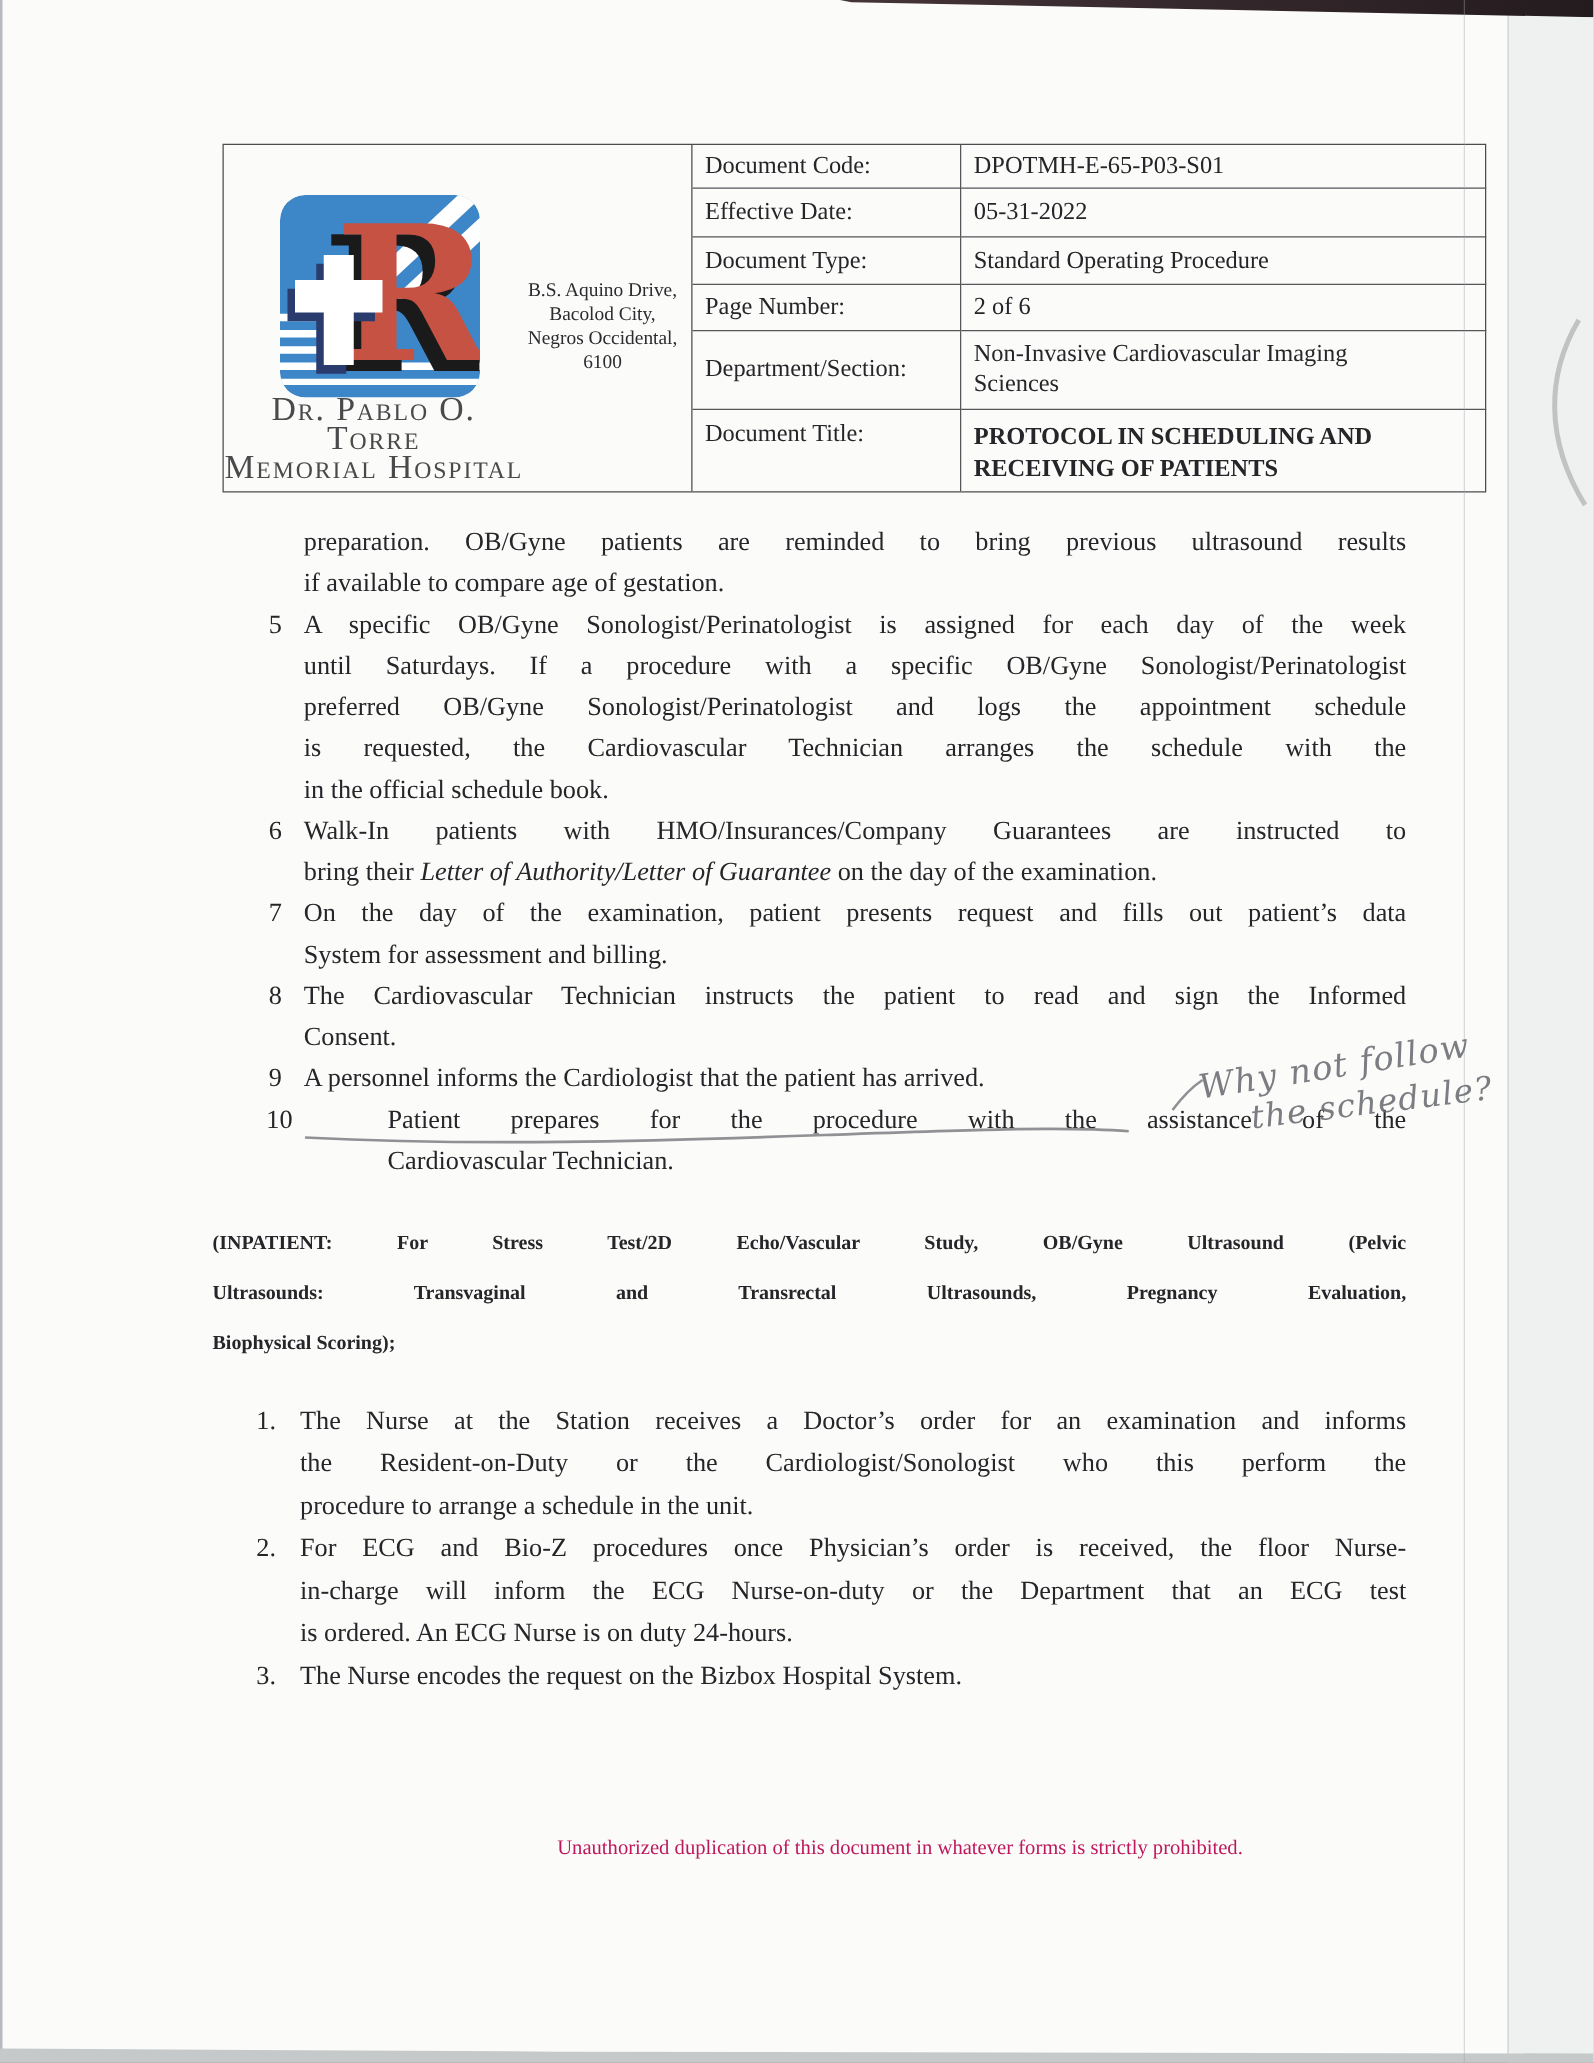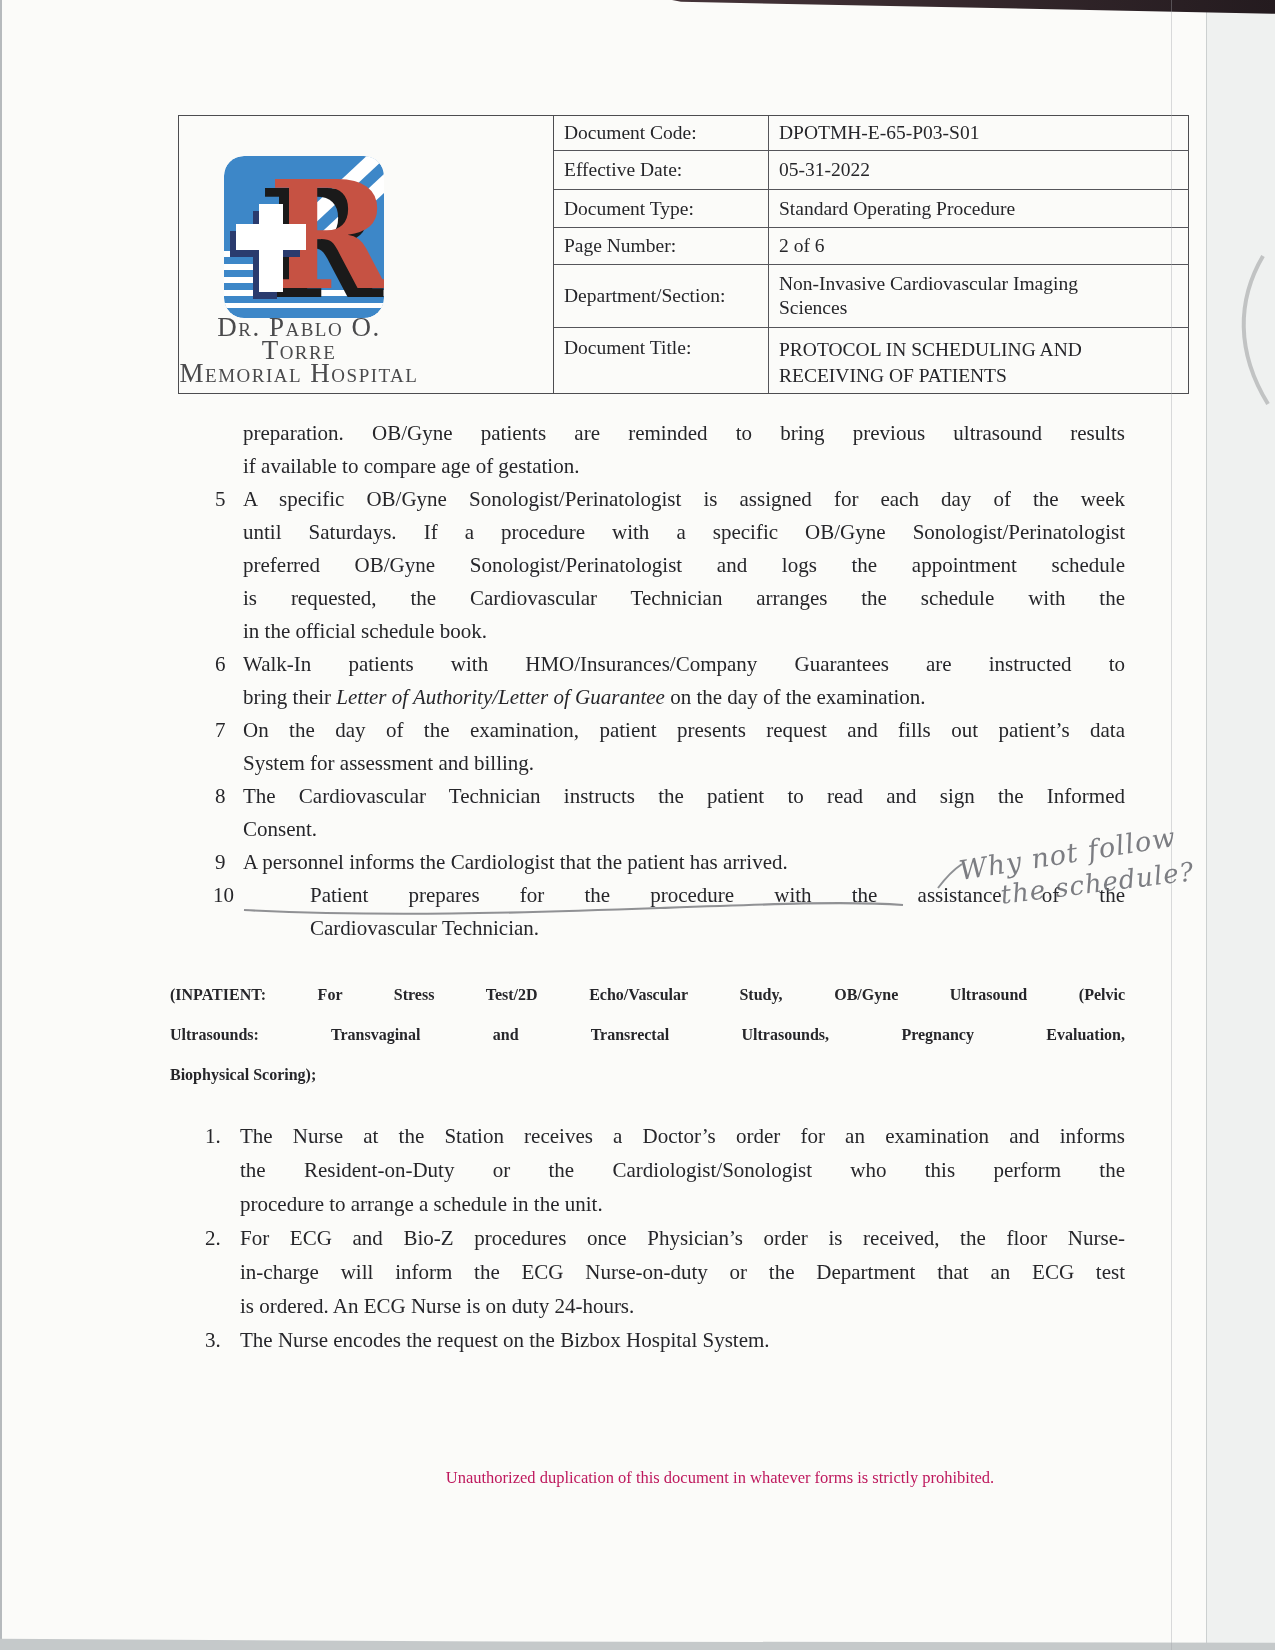--- a/index.html
+++ b/index.html
@@ -22,21 +22,21 @@
                  font-variant:small-caps;font-size:27px;line-height:23px;letter-spacing:1.5px;color:#4a4a4c;}
   .hospital-address{position:absolute;left:233px;top:107px;width:140px;text-align:center;
                     font-size:15.5px;line-height:19px;color:#2b2b30;}
   .fields-grid{position:absolute;left:374px;top:0;width:635px;height:100%;border-left:1px solid #4d4d50;
                display:grid;grid-template-columns:215px 1fr;grid-template-rows:35px 39px 38px 37px 63px auto;
                font-size:19.5px;}
   .fcell{border-bottom:1px solid #55555a;display:flex;align-items:center;padding:2px 10px;}
   .fcell.lab{border-right:1px solid #55555a;}
   .fcell.val{padding-right:84px;line-height:24px;}
   .fcell.last{border-bottom:none;align-items:flex-start;padding-top:9px;}
-  .fcell.title-val{font-weight:normal;line-height:26px;padding-right:50px;}
+  .fcell.title-val{font-weight:bold;line-height:26px;padding-right:50px;}
   
   .doc-body{position:absolute;left:170px;top:417px;width:955px;z-index:2;
             font-size:21px;line-height:33px;}
   .item{position:relative;padding-left:73px;}
   .item .num{position:absolute;left:45px;top:0;}
   .item.deep{padding-left:140px;}
   .item.deep .num{left:43px;}
   .jl{text-align:justify;text-align-last:justify;}
   .ll{text-align:left;}
   .it{font-style:italic;}
@@ -94,20 +94,26 @@
           <g fill="#ffffff">
             <rect x="35" y="48" width="24" height="88"></rect>
             <rect x="12" y="68" width="70" height="26"></rect>
           </g>
         </g>
       </svg>
       <div class="hospital-name">
         <div>Dr. Pablo O. Torre</div>
         <div>Memorial Hospital</div>
       </div>
+      <div class="hospital-address">
+        <div>B.S. Aquino Drive,</div>
+        <div>Bacolod City,</div>
+        <div>Negros Occidental,</div>
+        <div>6100</div>
+      </div>
     </div>
     <div class="fields-grid">
       <div class="fcell lab">Document Code:</div>
       <div class="fcell val">DPOTMH-E-65-P03-S01</div>
       <div class="fcell lab">Effective Date:</div>
       <div class="fcell val">05-31-2022</div>
       <div class="fcell lab">Document Type:</div>
       <div class="fcell val">Standard Operating Procedure</div>
       <div class="fcell lab">Page Number:</div>
       <div class="fcell val">2 of 6</div>

